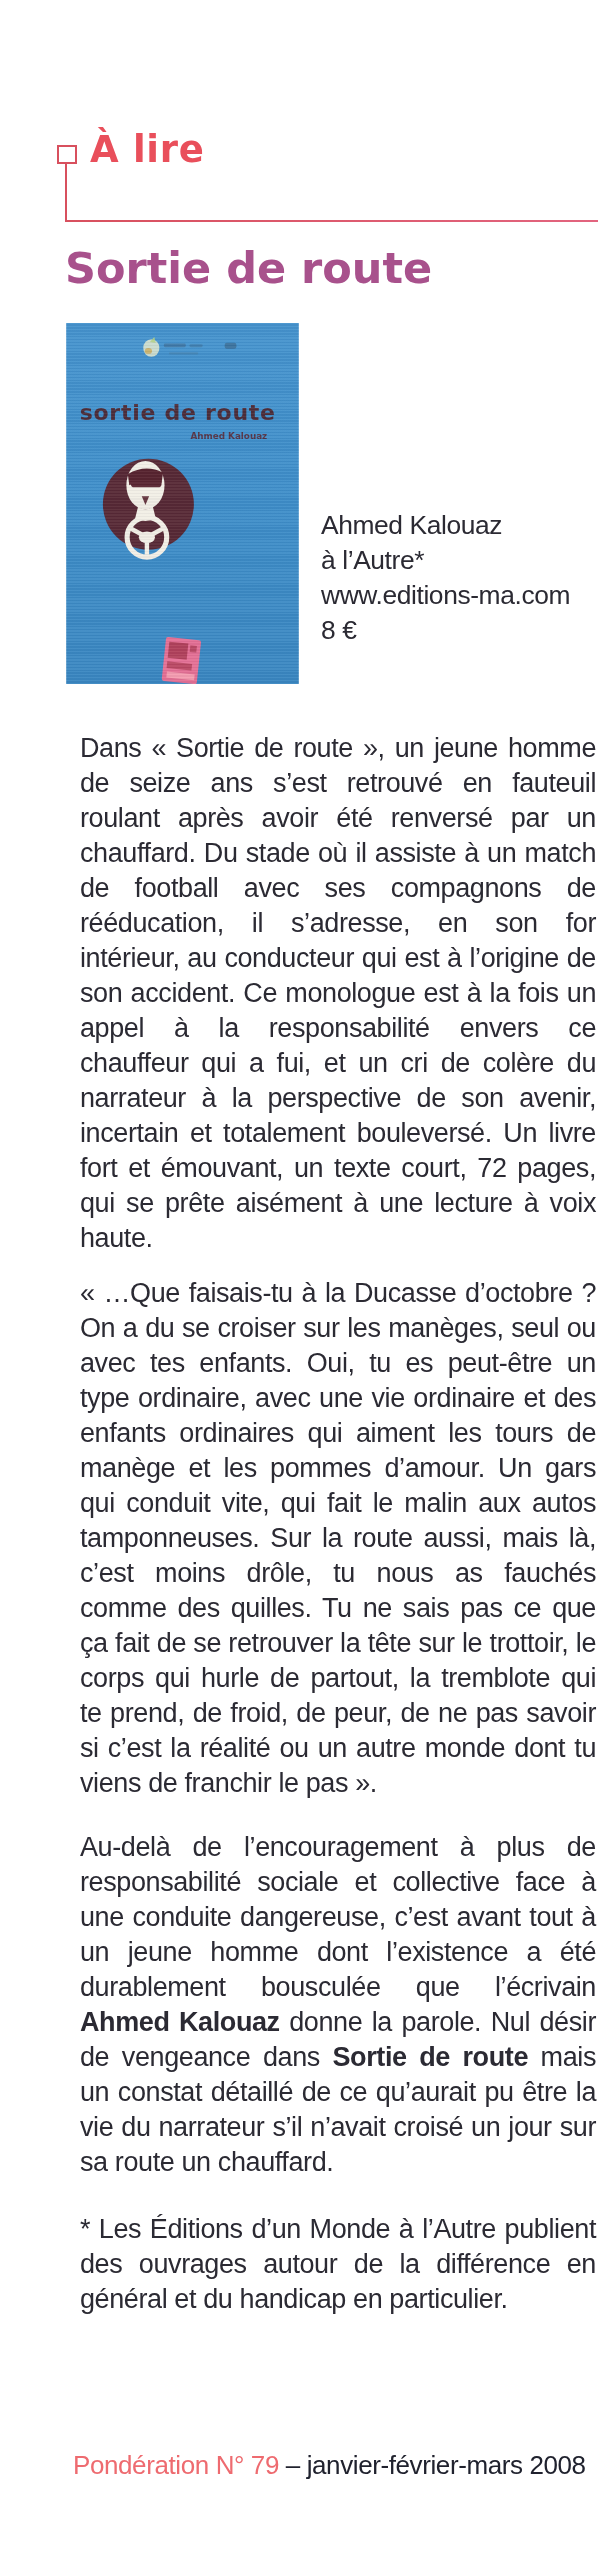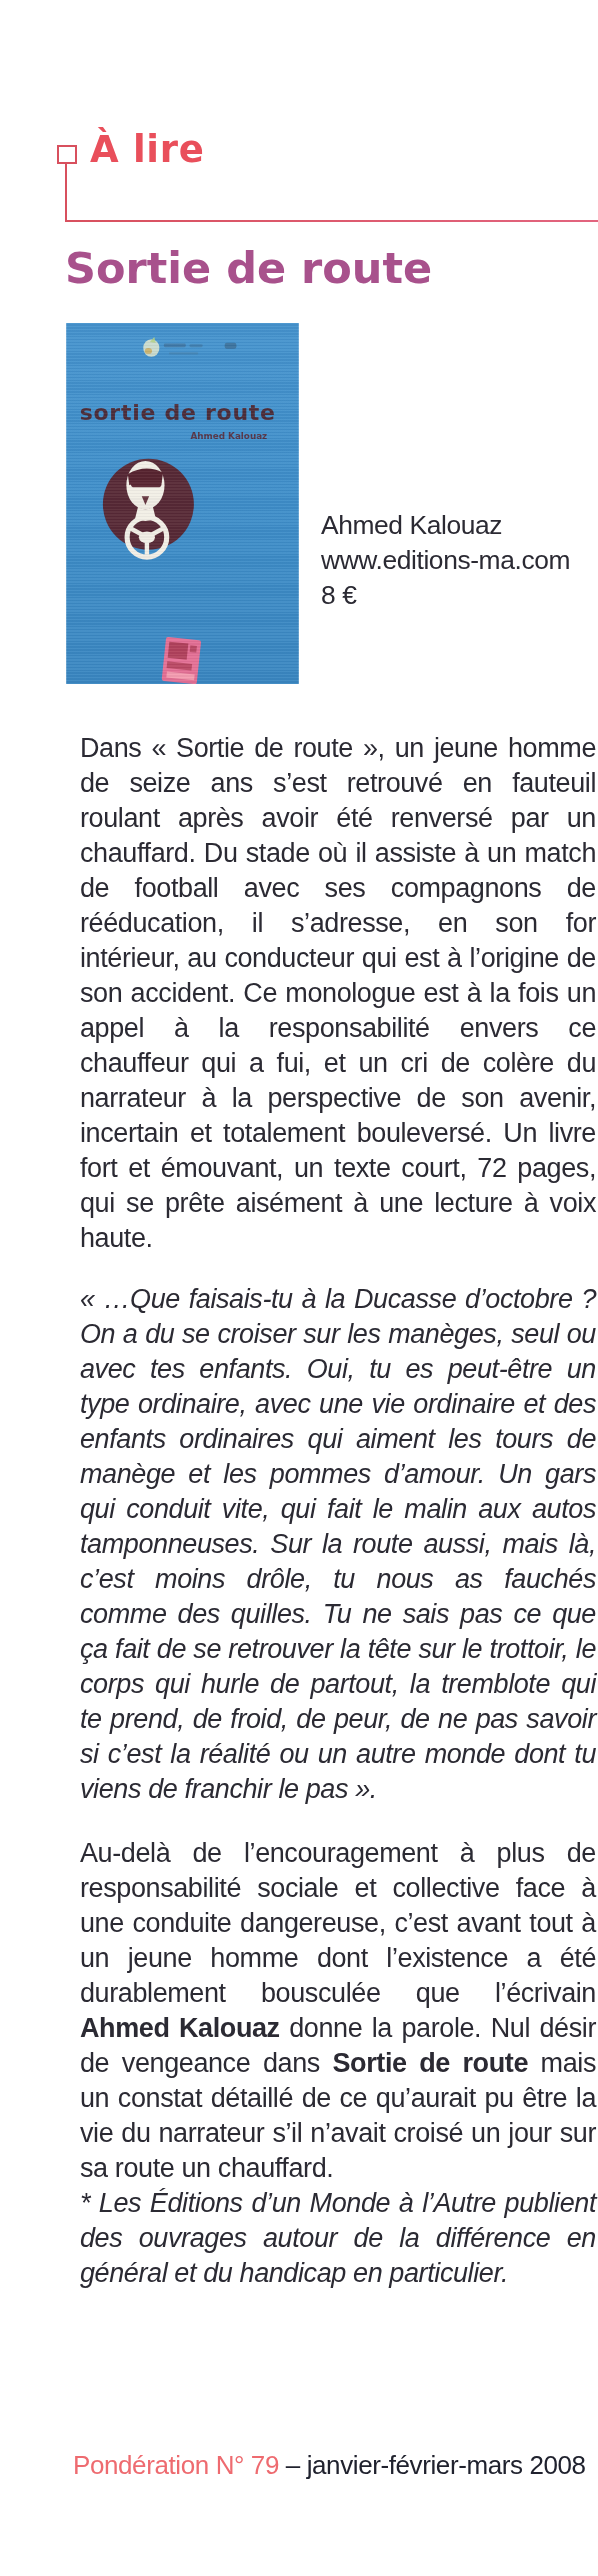--- a/index.html
+++ b/index.html
@@ -56,24 +56,24 @@
     font-size:26.4px;line-height:35px;color:var(--text-dark);
     letter-spacing:-0.4px;
   }
   
   .article{
     position:absolute;left:80px;top:731px;width:516px;
     font-size:27px;line-height:35px;letter-spacing:-0.4px;
     text-align:justify;color:var(--text-dark);
   }
   .article p{margin:0;}
-  .article .quote{margin-top:26px;font-style:italic;}
+  .article .quote{margin-top:20px;}
   .article .closing{margin-top:29px;}
   .article .closing .bold{font-weight:bold;}
-  .article .footnote{font-style:italic;}
+  .article .footnote{margin-top:32px;}
   
   .page-footer{
     position:absolute;left:73px;top:2450px;
     font-size:26px;line-height:1.2;letter-spacing:-0.4px;white-space:nowrap;
   }
   .page-footer .mag{color:var(--footer-red);}
   .page-footer .date{color:#20222e;}
   
   .cover::after{
     content:"";position:absolute;inset:0;pointer-events:none;
@@ -138,20 +138,21 @@
       <rect x="138" y="436" width="26" height="22" style="fill:var(--sticker-dark)" opacity="0.85"></rect>
       <rect x="167" y="438" width="9" height="9" style="fill:var(--sticker-dark)" opacity="0.7"></rect>
       <rect x="138" y="463" width="34" height="9" style="fill:var(--sticker-dark)" opacity="0.75"></rect>
       <rect x="139" y="477" width="38" height="8" fill="#f7a2b4" opacity="0.9"></rect>
     </g>
   </svg>
 </figure>
 
 <div class="book-info">
   <div>Ahmed Kalouaz</div>
+  <div>à l’Autre*</div>
   <div>www.editions-ma.com</div>
   <div>8 €</div>
 </div>
 
 <div class="article">
   <p class="intro">Dans « Sortie de route », un jeune homme de seize ans s’est retrouvé en fauteuil roulant après avoir été renversé par un chauffard. Du stade où il assiste à un match de football avec ses compagnons de rééducation, il s’adresse, en son for intérieur, au conducteur qui est à l’origine de son accident. Ce monologue est à la fois un appel à la responsabilité envers ce chauffeur qui a fui, et un cri de colère du narrateur à la perspective de son avenir, incertain et totalement bouleversé. Un livre fort et émouvant, un texte court, 72 pages, qui se prête aisément à une lecture à voix haute.</p>
   <p class="quote">« …Que faisais-tu à la Ducasse d’octobre ? On a du se croiser sur les manèges, seul ou avec tes enfants. Oui, tu es peut-être un type ordinaire, avec une vie ordinaire et des enfants ordinaires qui aiment les tours de manège et les pommes d’amour. Un gars qui conduit vite, qui fait le malin aux autos tamponneuses. Sur la route aussi, mais là, c’est moins drôle, tu nous as fauchés comme des quilles. Tu ne sais pas ce que ça fait de se retrouver la tête sur le trottoir, le corps qui hurle de partout, la tremblote qui te prend, de froid, de peur, de ne pas savoir si c’est la réalité ou un autre monde dont tu viens de franchir le pas ».</p>
   <p class="closing"><span>Au-delà de l’encouragement à plus de responsabilité sociale et collective face à une conduite dangereuse, c’est avant tout à un jeune homme dont l’existence a été durablement bousculée que l’écrivain </span><span class="bold">Ahmed Kalouaz</span><span> donne la parole. Nul désir de vengeance dans </span><span class="bold">Sortie de route</span><span> mais un constat détaillé de ce qu’aurait pu être la vie du narrateur s’il n’avait croisé un jour sur sa route un chauffard.</span></p>
   <p class="footnote">* Les Éditions d’un Monde à l’Autre publient des ouvrages autour de la différence en général et du handicap en particulier.</p>
 </div>

